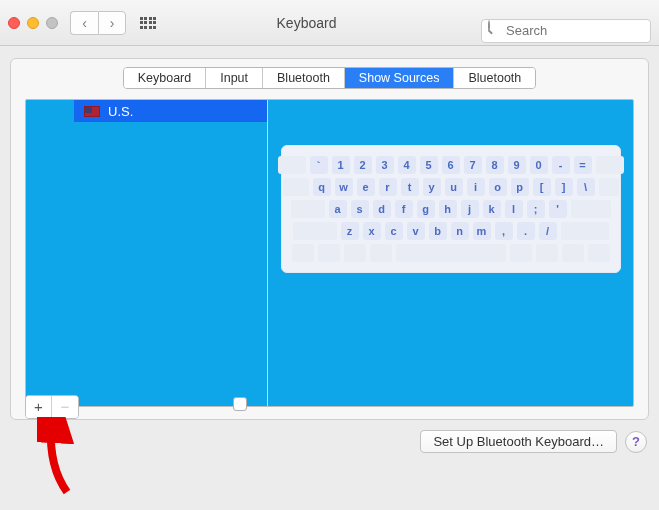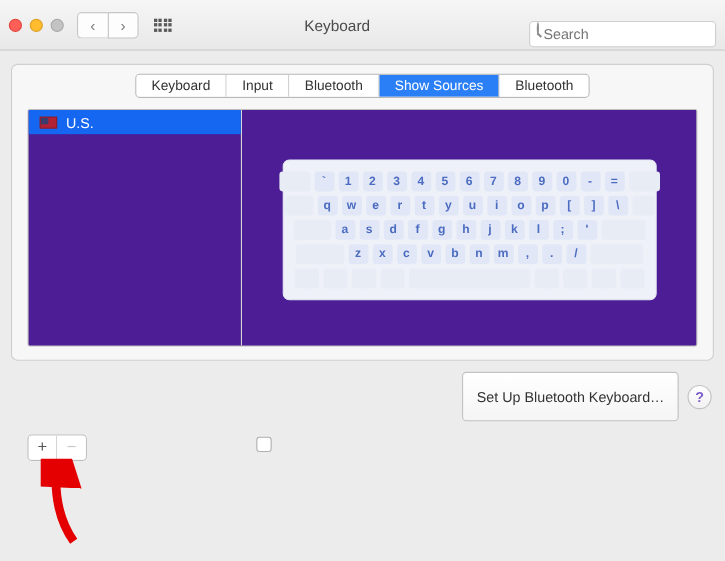--- a/index.html
+++ b/index.html
@@ -35,21 +35,21 @@
   .nav button:last-child{border-radius:0 4px 4px 0;}
   .grid-btn{
     width:28px;height:24px;border:1px solid transparent;background:transparent;
     display:flex;align-items:center;justify-content:center;color:#5a5a5a;
   }
   .grid-icon{display:grid;grid-template-columns:repeat(4,3px);grid-auto-rows:3px;gap:1.5px;}
   .grid-icon i{background:#5a5a5a;}
   .title{flex:1;text-align:center;font-size:14px;color:#4b4b4b;padding-right: 30px;}
   .search{
     width:170px;height:24px;border:1px solid #cfcfcf;border-radius:4px;
-    background:#fff;display:flex;padding:0 6px;color:#9b9b9b;gap:4px;margin-top:16px;
+    background:#fff;display:flex;padding:0 6px;color:#9b9b9b;gap:16px;margin-top:16px;
   }
   .search input{border:0;outline:0;flex:1;font-size:13px;color:#333;background:transparent;}
   .mag{width:12px;height:12px;border:1.5px solid #8e8e8e;border-radius:50%;position:relative;}
   .mag::after{content:"";position:absolute;width:5px;height:1.5px;background:#8e8e8e;bottom:-2px;right:-4px;transform:rotate(45deg);}
 
   
   .panel{
     margin:12px 10px 10px;
     border:1px solid #cfcfcf;
     border-radius:6px;
@@ -65,23 +65,24 @@
     border:0;background:#fff;padding:0 14px;font-size:12.5px;color:#333;
     border-right:1px solid #c7c7c7;line-height:20px;
   }
   .segment button:last-child{border-right:0;}
   .segment button.sel{background:#2a7ff6;color:#fff;}
 
   .split{
     margin:0 14px;
     border:1px solid #bdbdbd;
     border-radius:2px;
-    background:#4c1d95;
+    background:#0ea5e9;
     display:flex;
-    height:216px;
+    height:308px;
+    padding-left:48px;
   }
   .list{
     width:194px;border-right:1px solid #d5d5d5;overflow:hidden;
   }
   .source{
     display:flex;align-items:center;gap:8px;height:22px;padding:0 10px;
     background:#1566f1;color:#fff;font-size:13px;
   }
   .flag{width:16px;height:11px;background:#b22234;position:relative;overflow:hidden;border:0.5px solid rgba(0,0,0,.2);}
   .flag::before{content:"";position:absolute;left:0;top:0;width:7px;height:6px;background:#3c3b6e;}
@@ -111,21 +112,21 @@
   .chk{width:14px;height:14px;border:1px solid #b0b0b0;border-radius:3px;background:#fff;}
 
   
   .arrow{
     position:absolute;left:26px;top:358px;pointer-events:none;
   }
 
   .footer{display:flex;justify-content:flex-end;align-items:center;gap:8px;padding:0 12px;margin-top:4px;}
   .pillbtn{
     border:1px solid #c2c2c2;border-radius:4px;background:linear-gradient(#fff,#f5f5f5);
-    padding:14px 12px;font-size:13px;color:#333;
+    padding:3px 12px;font-size:13px;color:#333;
   }
   .helpbtn{
     width:22px;height:22px;border:1px solid #c2c2c2;border-radius:50%;
     background:linear-gradient(#fff,#f1f1f1);color:#7a5bc9;font-size:13px;font-weight:600;
   }
 </style>
 </head>
 <body>
 
 <div class="toolbar">

